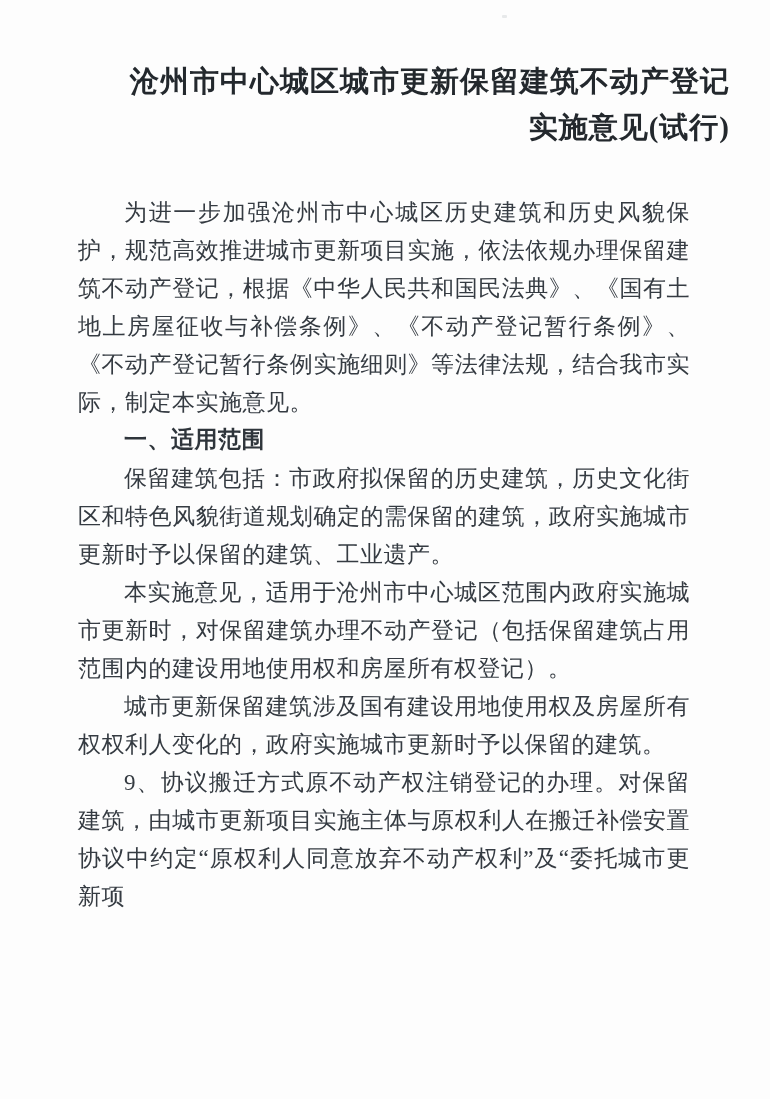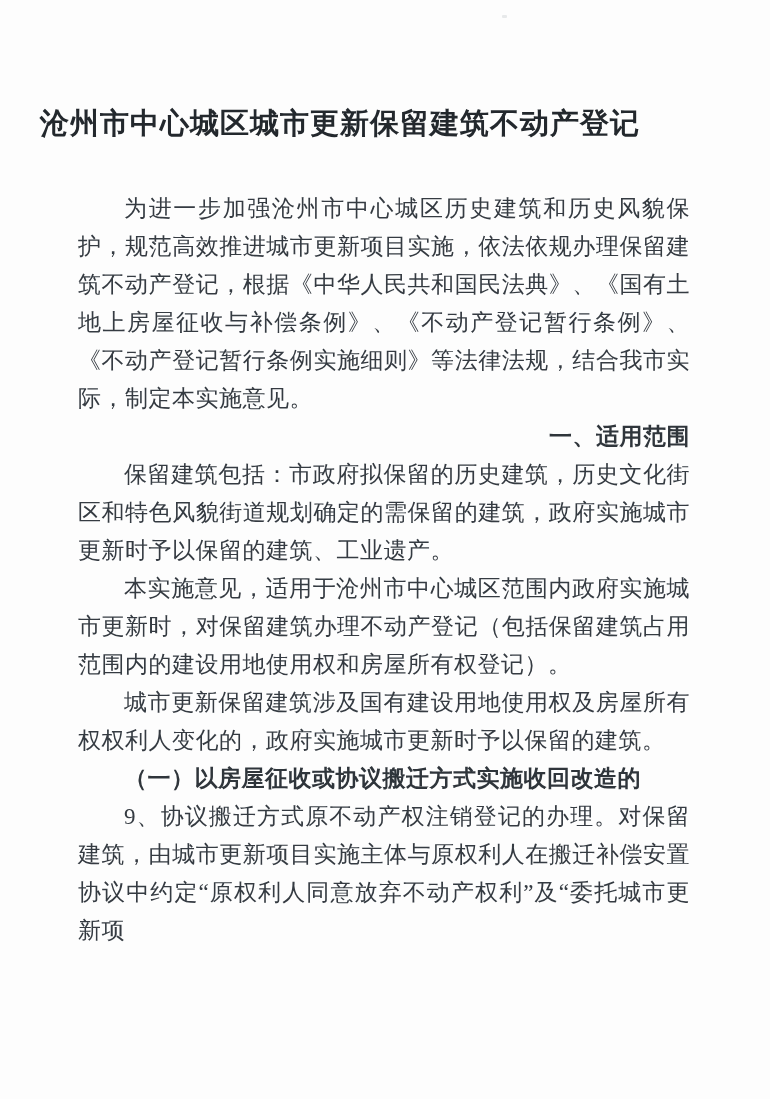--- a/index.html
+++ b/index.html
@@ -9,22 +9,22 @@
   }
   .page {
     position: relative;
     width: 770px;
     height: 1099px;
     background: #fdfdfd;
     overflow: hidden;
     font-family: "Liberation Serif", serif;
   }
   .doc-title {
-    margin: 100px 40px 0 40px;
-    text-align: left;
+    margin: 58px 40px 0 40px;
+    text-align: right;
     color: #23282d;
     font-weight: bold;
     font-size: 29px;
     line-height: 46px;
     letter-spacing: 1px;
     font-family: "Liberation Serif", serif;
   }
   .doc-body {
     margin: 44px 52px 0 78px;
     width: 612px;
@@ -38,23 +38,22 @@
     text-indent: 2em;
     text-align: justify;
     text-justify: inter-character;
     font-family: "Liberation Serif", serif;
     color: #353b42;
   }
   .heading-hei {
     margin: 0;
     text-indent: 2em;
     font-weight: bold;
-    font-family: Liberation Serif, serif;
+    font-family: Liberation Mono, monospace;
     color: #2f353b;
-    text-align: right;
   }
   .heading-kai {
     margin: 0;
     text-indent: 2em;
     font-weight: bold;
     font-family: "Liberation Serif", serif;
     color: #2f353b;
   }
   
   .scan-speck {
@@ -68,31 +67,31 @@
   }
 </style>
 </head>
 <body>
 
 <div class="page">
   <div class="scan-speck"></div>
 
   <div class="doc-title">
     <div>沧州市中心城区城市更新保留建筑不动产登记</div>
+    <div>实施意见(试行)</div>
   </div>
 
   <div class="doc-body">
     <p class="para">为进一步加强沧州市中心城区历史建筑和历史风貌保护，规范高效推进城市更新项目实施，依法依规办理保留建筑不动产登记，根据《中华人民共和国民法典》、《国有土地上房屋征收与补偿条例》、《不动产登记暂行条例》、《不动产登记暂行条例实施细则》等法律法规，结合我市实际，制定本实施意见。</p>
 
     <p class="heading-hei">一、适用范围</p>
 
     <p class="para">保留建筑包括：市政府拟保留的历史建筑，历史文化街区和特色风貌街道规划确定的需保留的建筑，政府实施城市更新时予以保留的建筑、工业遗产。</p>
 
     <p class="para">本实施意见，适用于沧州市中心城区范围内政府实施城市更新时，对保留建筑办理不动产登记（包括保留建筑占用范围内的建设用地使用权和房屋所有权登记）。</p>
 
 
     <p class="para">城市更新保留建筑涉及国有建设用地使用权及房屋所有权权利人变化的，政府实施城市更新时予以保留的建筑。</p>
 
-    <p class="heading-kai">（一）以房屋征收或协议搬迁方式实施收回改造的</p>
 
     <p class="para">9、协议搬迁方式原不动产权注销登记的办理。对保留建筑，由城市更新项目实施主体与原权利人在搬迁补偿安置协议中约定“原权利人同意放弃不动产权利”及“委托城市更新项</p>
   </div>
 </div>
 
 </body></html>

